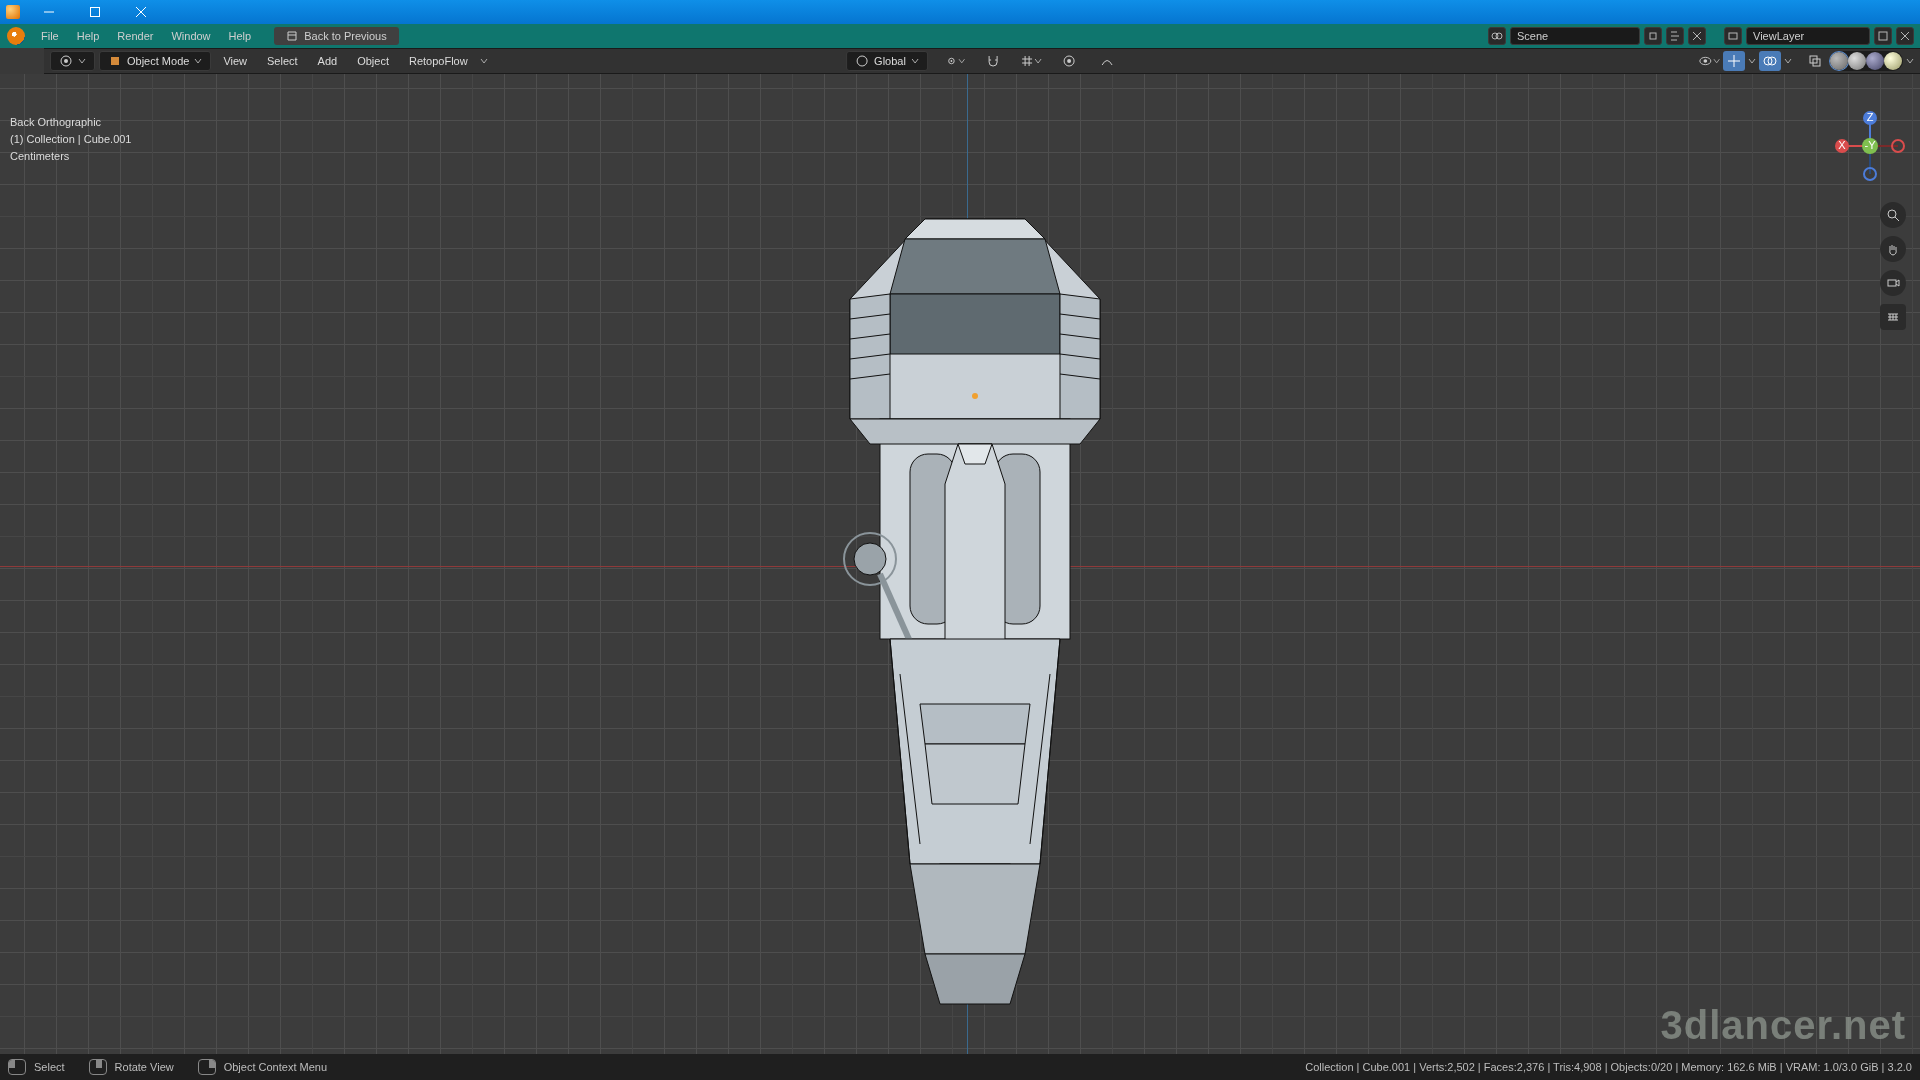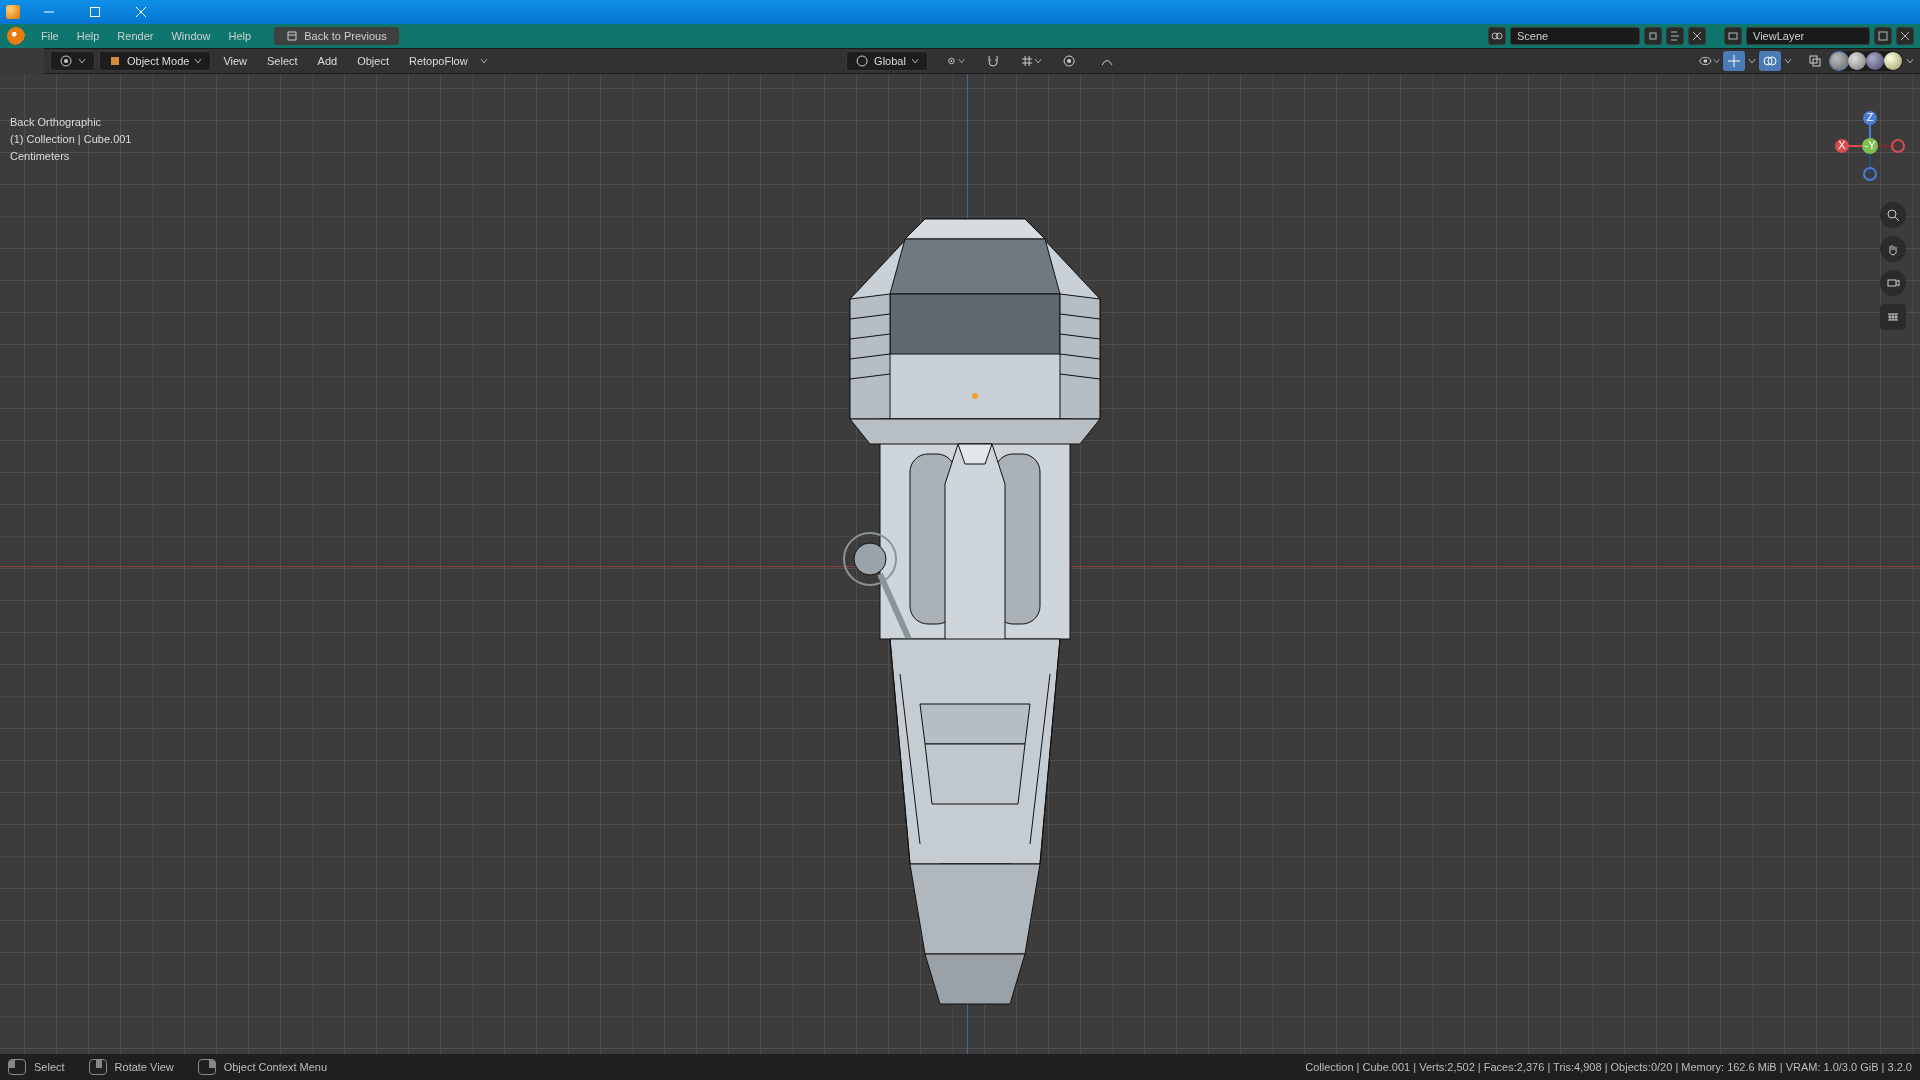--- a/index.html
+++ b/index.html
@@ -437,20 +437,21 @@
           <path d="M10 6 L13 4 V10 L10 8" fill="none" stroke="#ccc"></path>
         </svg>
       </div>
     <div class="sqbtn">
         <svg width="14" height="14" viewBox="0 0 14 14">
           <path d="M2 4h10M2 7h10M2 10h10M4 4v6M7 4v6M10 4v6" stroke="#ccc"></path>
         </svg>
       </div>
   </div>
 
+  <div class="wm-text">3dlancer.net</div>
 </div>
 
 <div class="statusbar">
   <div class="status-left">
     <div class="status-item">
         <div class="mousebox"></div>
         <span>Select</span>
       </div>
     <div class="status-item">
         <div class="mousebox m"></div>

